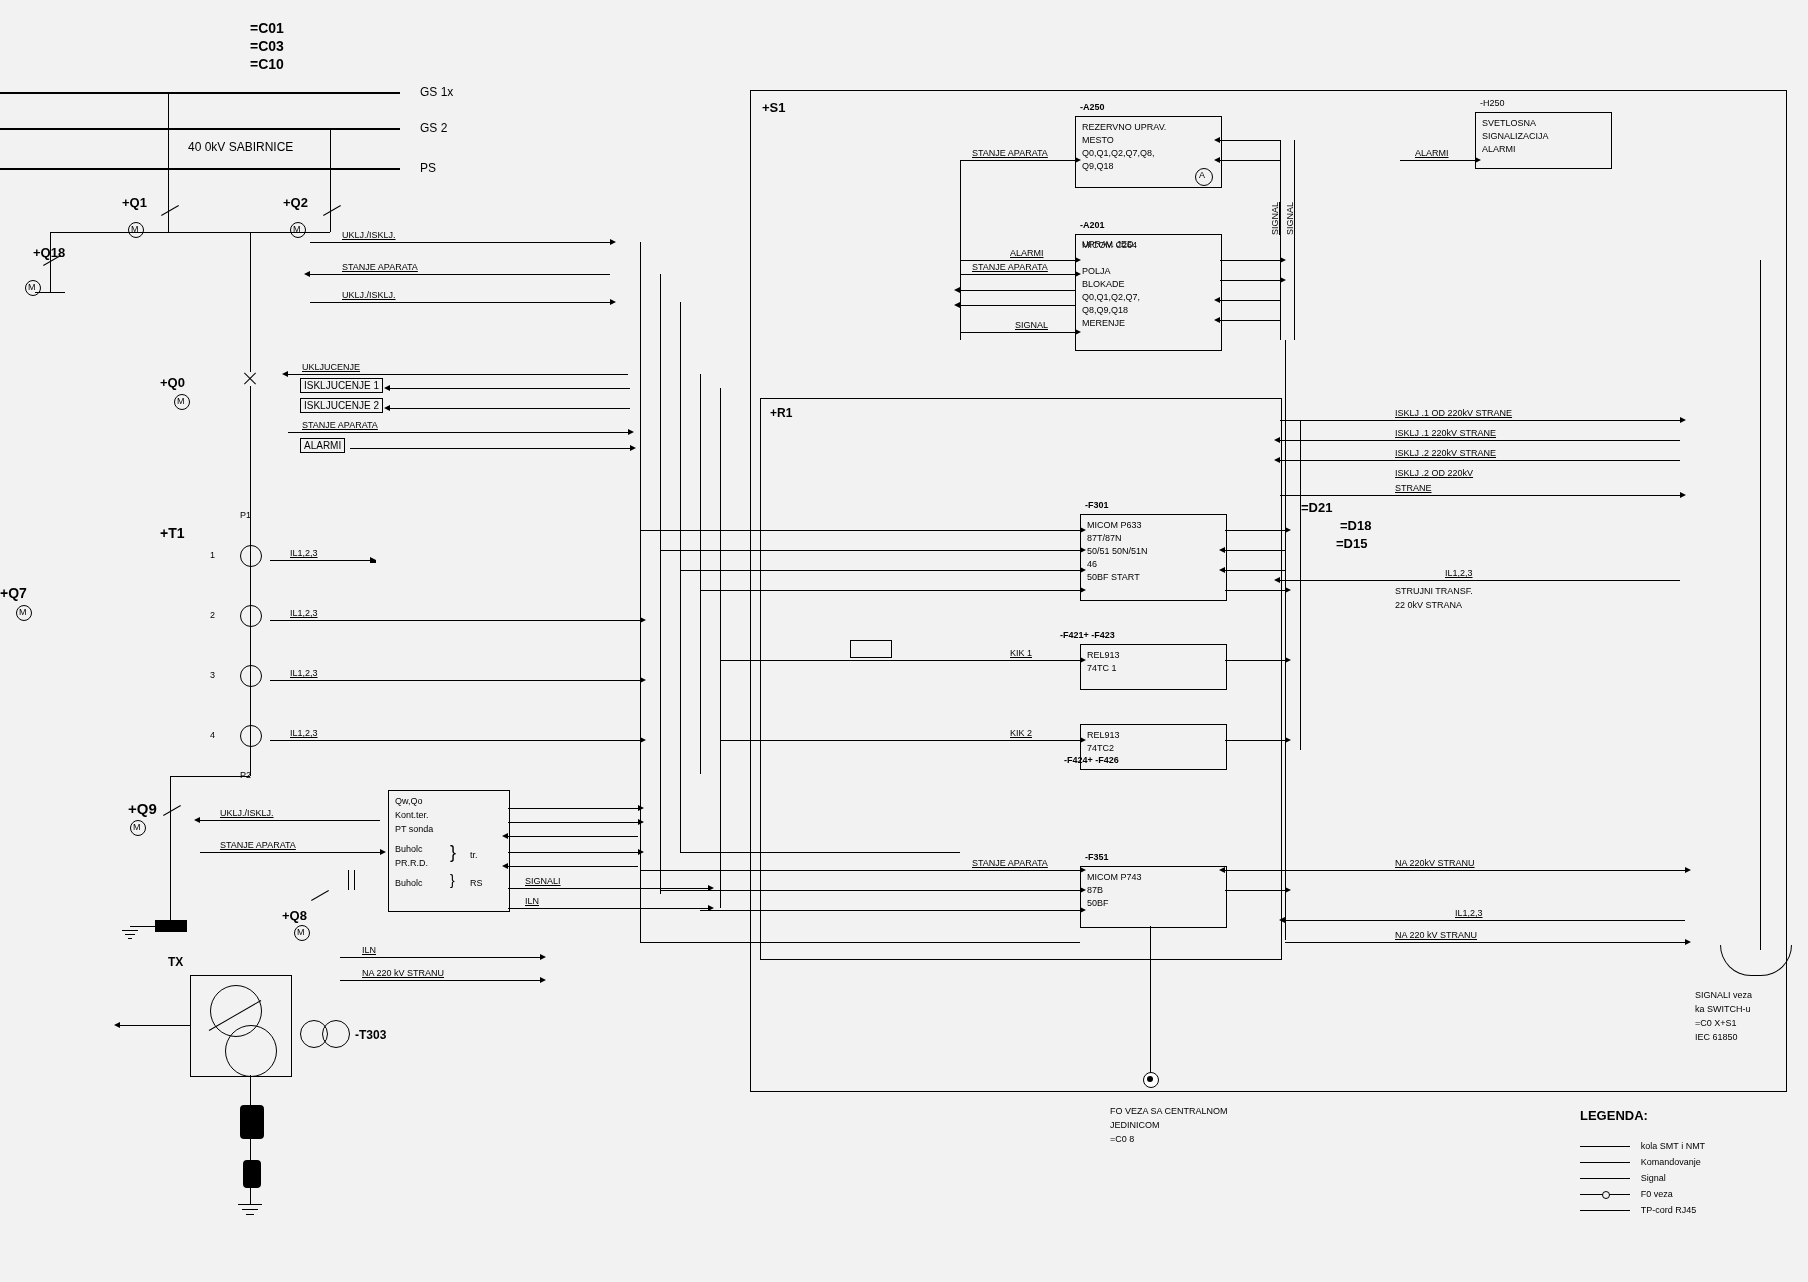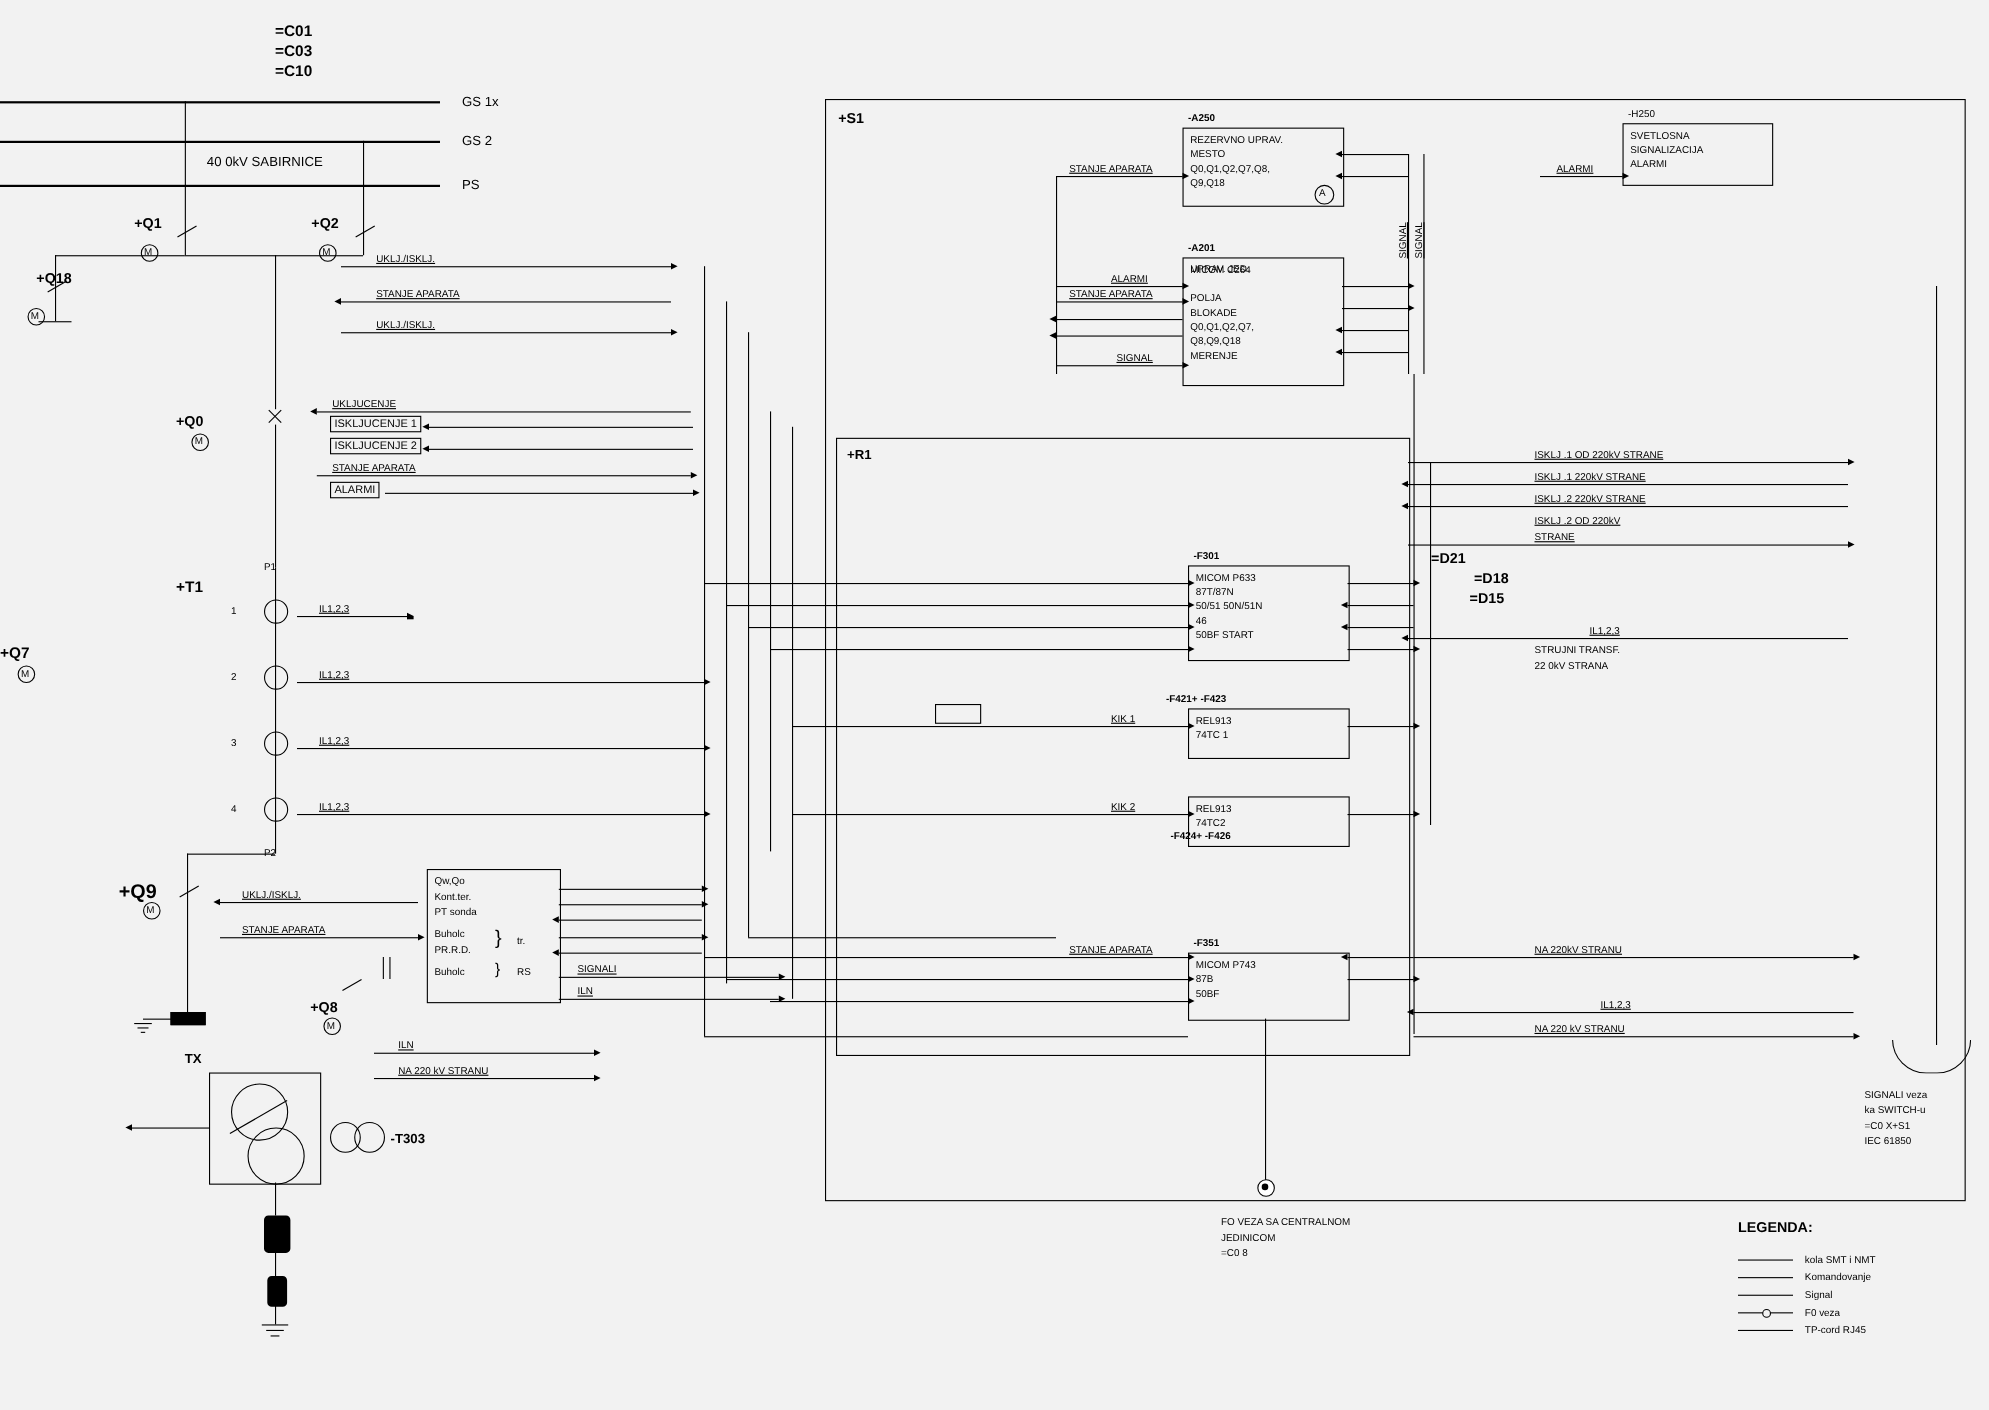--- a/index.html
+++ b/index.html
@@ -168,21 +168,21 @@
   <div class="txt underline small" style="left:290px; top:668px;">IL1,2,3</div>
   <div class="hline arrow-r" style="left:270px; top:680px; width:370px;"></div>
 
   <div class="txt small" style="left:210px; top:730px;">4</div>
   <div class="circle" style="left:240px; top:725px; width:20px; height:20px;"></div>
   <div class="txt underline small" style="left:290px; top:728px;">IL1,2,3</div>
   <div class="hline arrow-r" style="left:270px; top:740px; width:370px;"></div>
 
   <div class="txt small" style="left:240px; top:770px;">P2</div>
 
-  <div class="txt bold" style="left:108px; top:800px; font-size:18px;">+Q9</div>
+  <div class="txt bold" style="left:128px; top:800px; font-size:15px;">+Q9</div>
   <div class="circle" style="left:130px; top:820px; width:14px; height:14px;"></div>
   <div class="txt small" style="left:133px; top:822px;">M</div>
   <div class="vline" style="left:170px; top:776px; height:150px;"></div>
   <div class="hline" style="left:170px; top:776px; width:80px;"></div>
   <div style="position:absolute; left:162px; top:810px; width:20px; height:1px; background:#000; transform:rotate(-30deg);"></div>
 
   <div class="txt underline small" style="left:220px; top:808px;">UKLJ./ISKLJ.</div>
   <div class="txt underline small" style="left:220px; top:840px;">STANJE APARATA</div>
   <div class="hline arrow-l" style="left:200px; top:820px; width:180px;"></div>
   <div class="hline arrow-r" style="left:200px; top:852px; width:180px;"></div>

